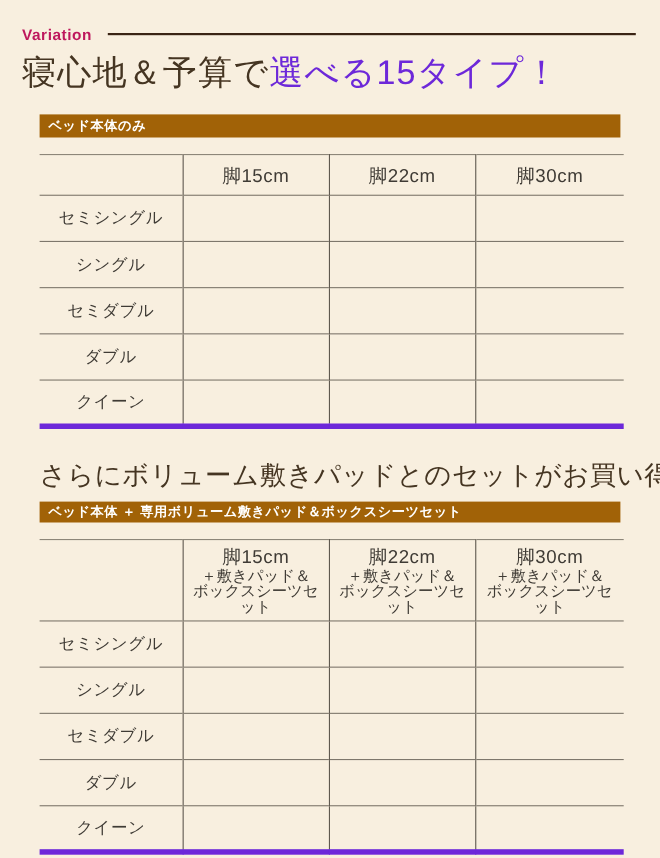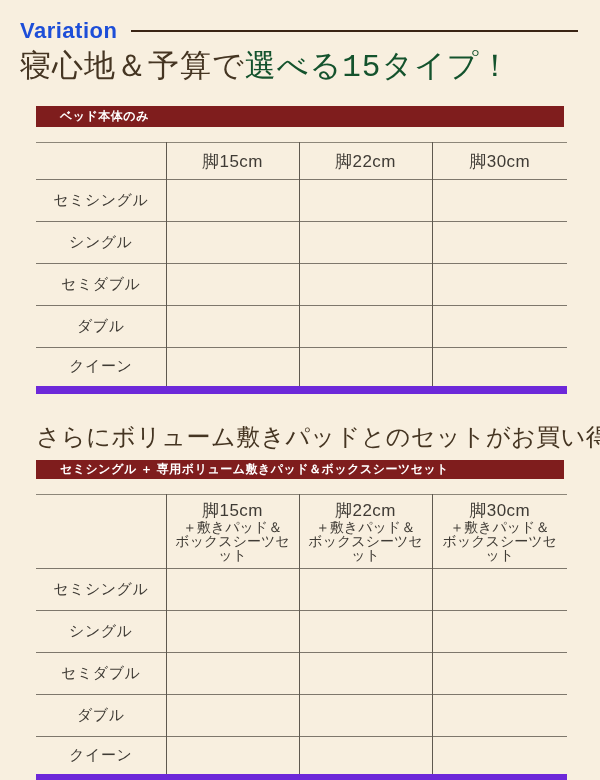--- a/index.html
+++ b/index.html
@@ -10,38 +10,38 @@
     color:#3f3b35;
   }
   .page { width:600px; height:780px; position:relative; }
 
   
   .eyebrow-row {
     display:flex; align-items:center;
     margin:21px 22px 0 20px; height:20px;
   }
   .eyebrow {
-    font-size:22px; font-weight:bold; color:#1d4ed8; letter-spacing:.5px;
+    font-size:14px; font-weight:bold; color:#be185d; letter-spacing:.5px;
   }
   .eyebrow-line {
     flex:1; height:2px; background:#3a2414; margin-left:14px;
   }
   .main-title {
     margin:7px 20px 0 20px;
     font-size:31px; line-height:36px; letter-spacing:1px;
     color:#453522; white-space:nowrap;
   }
-  .main-title .accent { color:#14532d;font-family:Liberation Mono, monospace; }
+  .main-title .accent { color:#6d28d9; }
 
   
   .section-bar {
     margin:0 36px; width:520px; height:21px;
-    background:#7f1d1d; color:#ffffff;
+    background:#a16207; color:#ffffff;
     font-size:12px; font-weight:bold; line-height:21px;
-    padding-left:24px; letter-spacing:.5px;
+    padding-left:8px; letter-spacing:.5px;
     box-sizing:border-box; width:528px;
   }
   .bar1 { margin-top:20px; }
   .bar2 { margin-top:9px; height:19px; line-height:19px; }
 
   
   table.price-table {
     margin:15px 33px 0 36px;
     border-collapse:collapse; table-layout:fixed;
     width:531px;
@@ -53,21 +53,21 @@
   table.price-table col.c3 { width:135px; }
 
   table.price-table th, table.price-table td {
     padding:6px; text-align:center; vertical-align:middle;
     font-weight:normal; color:#3f3b35;
   }
   table.price-table th + th,
   table.price-table td + td { border-left:1px solid #5f594f; }
 
   table.price-table tbody tr { border-top:1px solid #7e776c; }
-  table.price-table tbody tr:last-child { border-bottom:8px solid #6d28d9; }
+  table.price-table tbody tr:last-child { border-bottom:5px solid #6d28d9; }
 
   .t1 thead tr { height:37px; }
   .t1 tbody tr { height:42px; }
   .t2 thead tr { height:52px; }
   .t2 tbody tr { height:42px; }
 
   .col-head { font-size:17px; letter-spacing:.5px; }
   .row-head { font-size:15px; letter-spacing:.5px; }
 
   .t2 .leg { font-size:17px; line-height:19px; display:block; letter-spacing:.5px; }
@@ -141,21 +141,21 @@
         <td></td>
         <td></td>
         <td></td>
       </tr>
     </tbody>
   </table>
 
   <div class="sub-heading">さらにボリューム敷きパッドとのセットがお買い得！</div>
 
   <div class="section-bar bar2">
-    <span>セミシングル ＋ 専用ボリューム敷きパッド＆ボックスシーツセット</span>
+    <span>ベッド本体 ＋ 専用ボリューム敷きパッド＆ボックスシーツセット</span>
   </div>
 
   <table class="price-table t2">
     <colgroup>
         <col class="c-label">
         <col class="c1">
         <col class="c2">
         <col class="c3">
       </colgroup>
     <thead>

